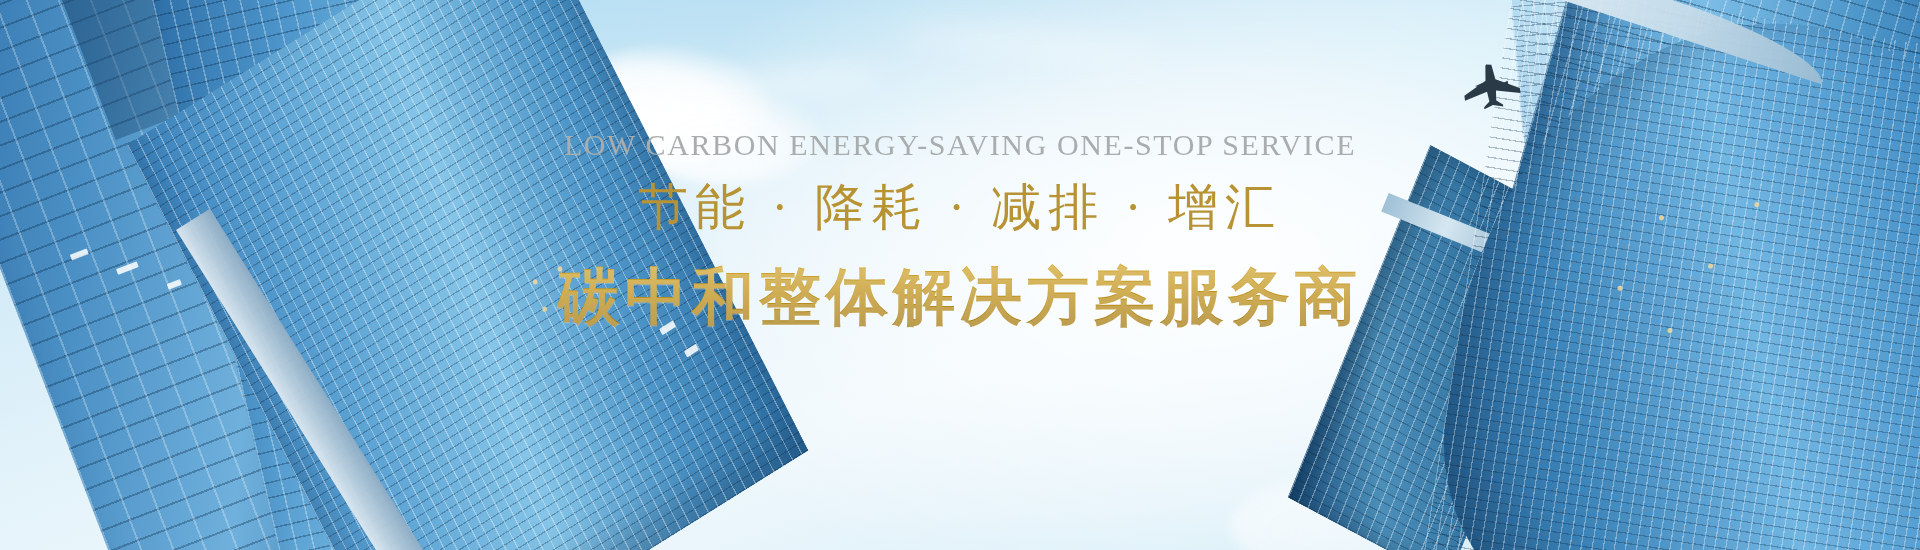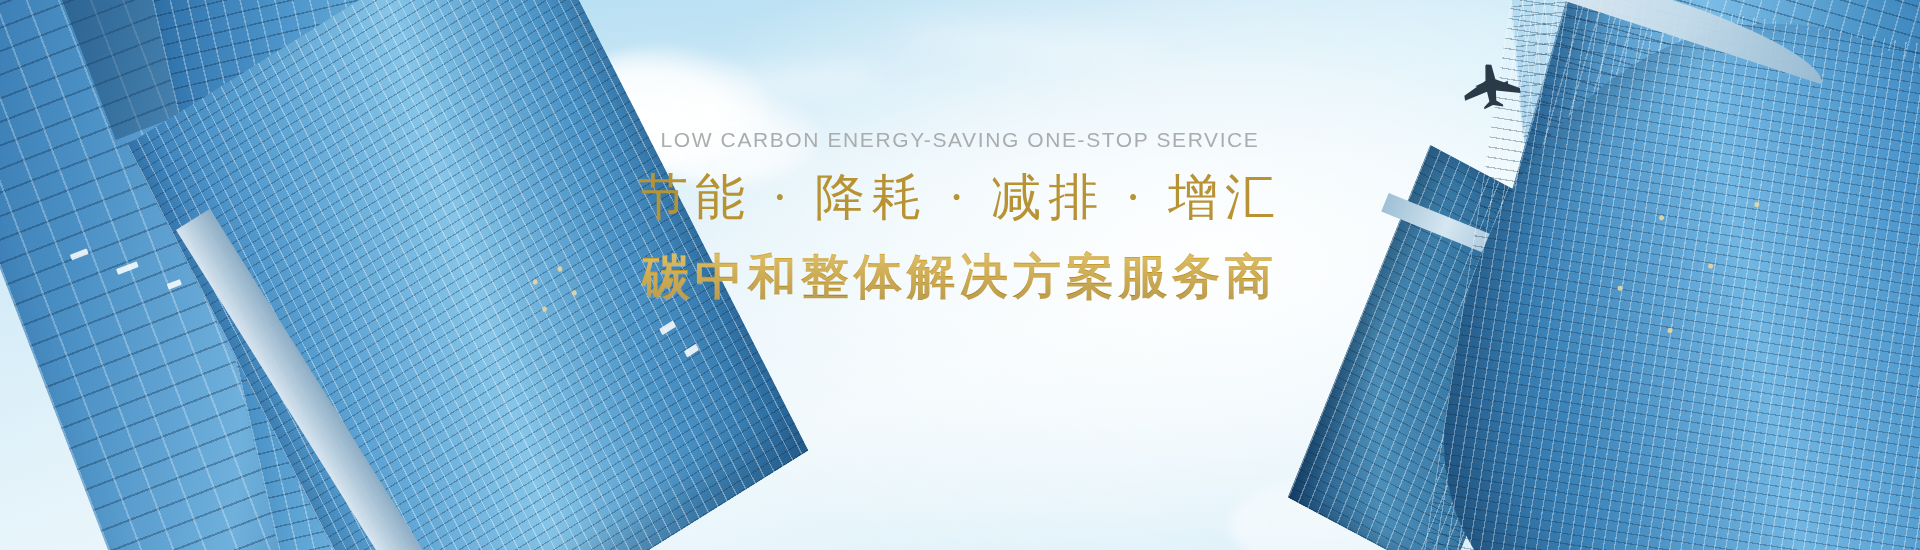--- a/index.html
+++ b/index.html
@@ -217,39 +217,39 @@
     height: 550px;
     display: flex;
     flex-direction: column;
     align-items: center;
     justify-content: flex-start;
     padding-top: 128px;
     box-sizing: border-box;
     pointer-events: none;
   }
   #eyebrow {
-    font-family: Liberation Sans, sans-serif;
-    font-size: 21px;
+    font-family: Liberation Serif, serif;
+    font-size: 30px;
     letter-spacing: 1.6px;
     color: #a9adae;
     white-space: nowrap;
     margin-bottom: 12px;
   }
   #subtitle {
     font-family: Liberation Serif, serif;
     font-size: 50px;
     letter-spacing: 7px;
     color: #b89334;
     white-space: nowrap;
     margin-bottom: 14px;
   }
   #headline {
     font-family: "DejaVu Sans", "Liberation Sans", sans-serif;
     font-weight: bold;
-    font-size: 48px;
+    font-size: 62px;
     letter-spacing: 5px;
     color: #b98f18;
     white-space: nowrap;
     background: linear-gradient(180deg, #d9b23f 0%, #bf921c 45%, #9d7410 100%);
     -webkit-background-clip: text;
     background-clip: text;
     -webkit-text-fill-color: transparent;
     text-shadow: 0 1px 0 rgba(255,255,255,0.25);
   }
 </style>

